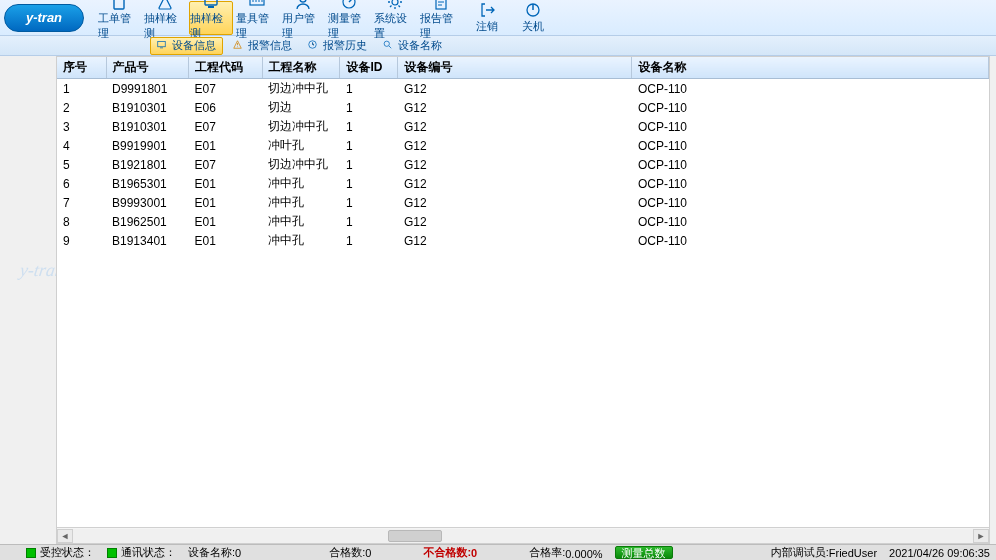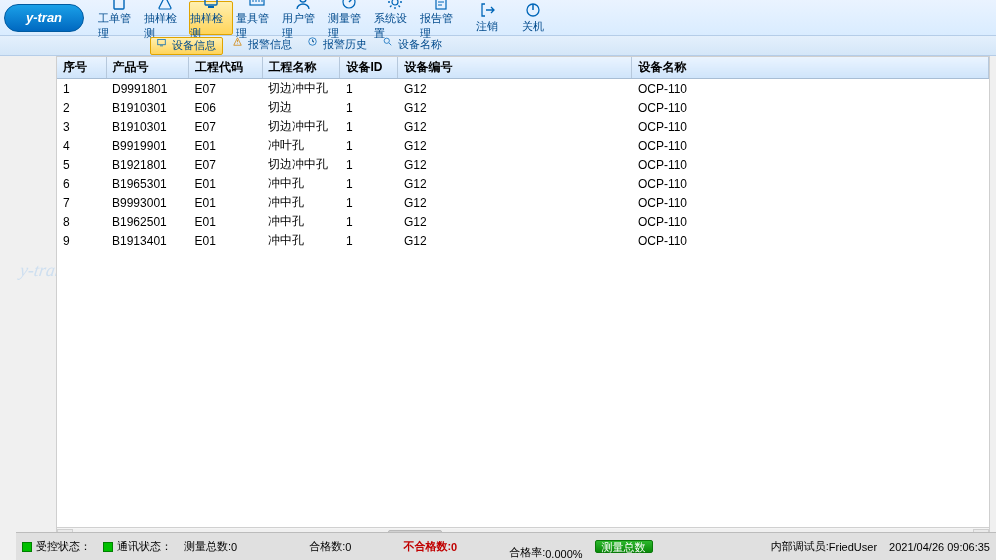--- a/index.html
+++ b/index.html
@@ -70,21 +70,21 @@
     background: linear-gradient(#e4f0fc, #d4e6f8);
     border-bottom: 1px solid #b5cde8;
     display: flex;
     align-items: center;
     padding-left: 150px;
     font-size: 11px;
     gap: 4px;
   }
   .sub-btn {
     display: flex;
-    align-items: flex-start;
+    align-items: center;
     height: 18px;
     padding: 0 6px;
     cursor: pointer;
     color: #004a8c;
     gap: 3px;
     font-family: Liberation Serif, serif;
   }
   .sub-btn.active {
     background: linear-gradient(#fff0b0, #ffd45a);
     border: 1px solid #e0a400;
@@ -161,28 +161,29 @@
     left: 35%; width: 6%;
     top: 1px; bottom: 1px;
     background: #d0d0d0;
     border: 1px solid #b8b8b8;
     border-radius: 2px;
     cursor: pointer;
   }
   
   .status {
     position: absolute;
-    left: 16px; right: 0; bottom: 0;
-    height: 28px;
+    left: 0; right: 0; bottom: 0;
+    height: 16px;
     background: #e0e0e0;
     border-top: 1px solid #bcbcbc;
     display: flex;
     align-items: center;
     font-size: 11px;
     color: #000;
+    padding-left: 20px;
   }
   .status .cell {
     display: flex;
     align-items: center;
     padding: 0 6px;
     height: 100%;
     white-space: nowrap;
   }
   .status .led {
     width: 10px; height: 10px;
@@ -471,24 +472,24 @@
 <div class="status">
   <div class="cell">
     <span class="led"></span>
     <span>受控状态：</span>
   </div>
   <div class="cell">
     <span class="led"></span>
     <span>通讯状态：</span>
   </div>
   <div class="cell">
-    <span>测量总数:</span>
+    <span>设备名称:</span>
     <span>0</span>
   </div>
-  <div class="cell" style="margin-left:60px;">
+  <div class="cell" style="margin-left:76px;">
     <span>合格数:</span>
     <span>0</span>
   </div>
   <div class="cell" style="margin-left:40px;font-weight:bold;">
     <span class="redtxt">不合格数:</span>
     <span class="redtxt">0</span>
   </div>
   <div class="cell" style="margin-left:40px;align-items:flex-end;">
     <span>合格率:</span>
     <span>0.000%</span>

